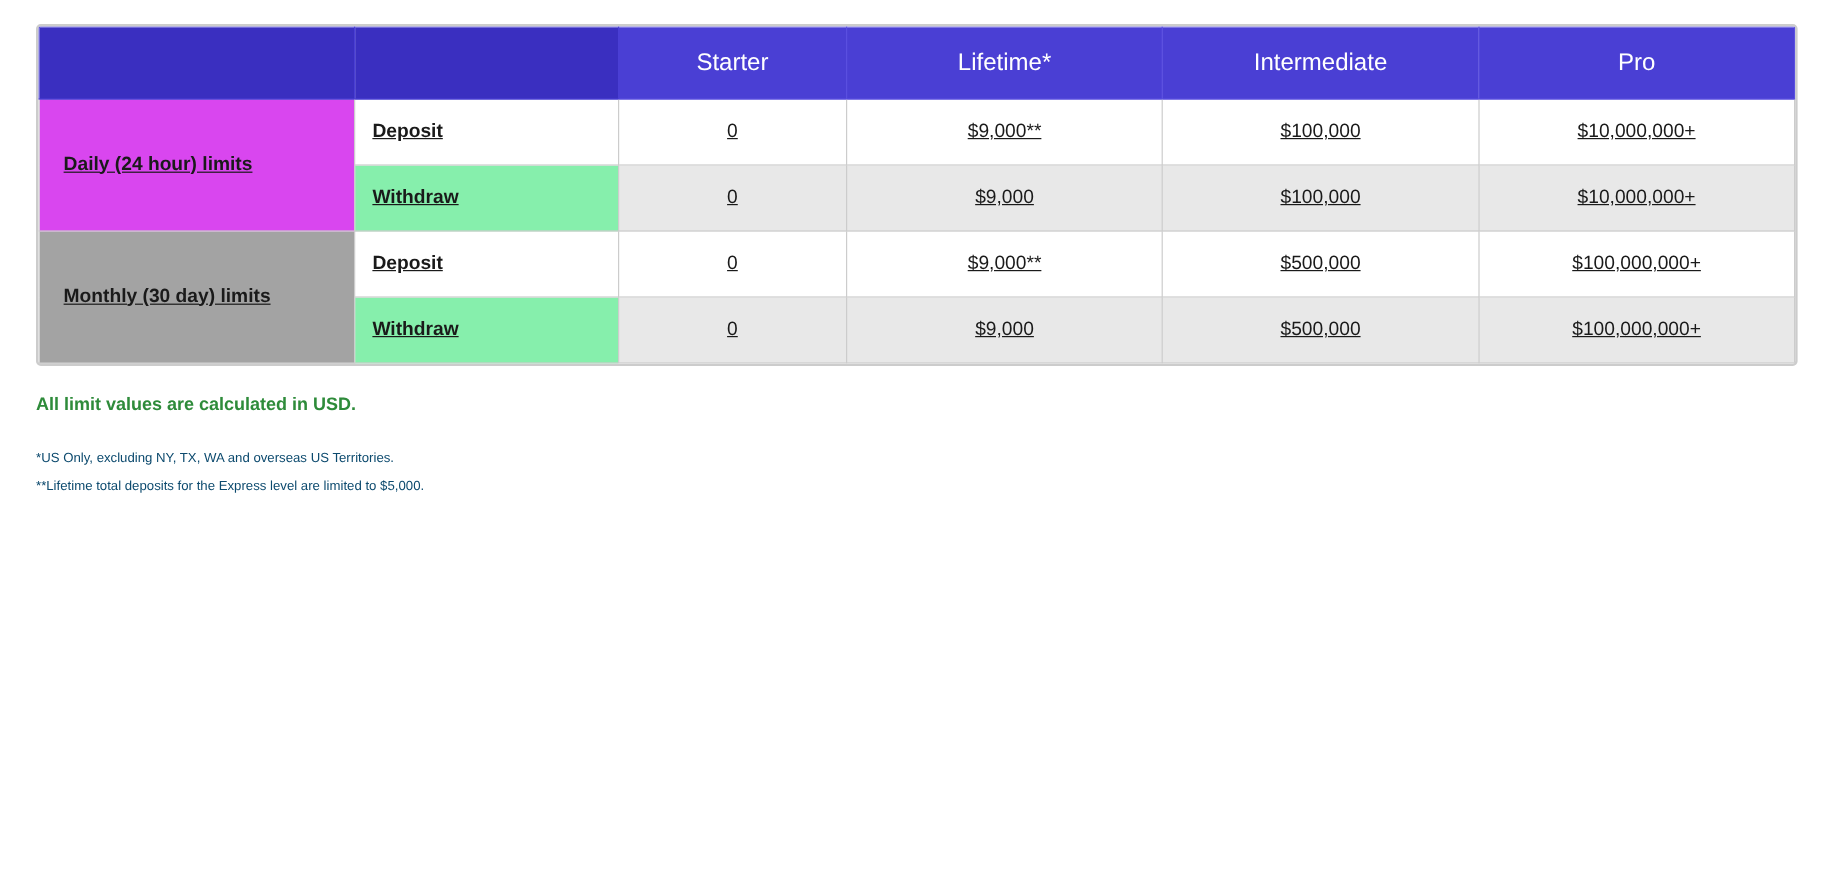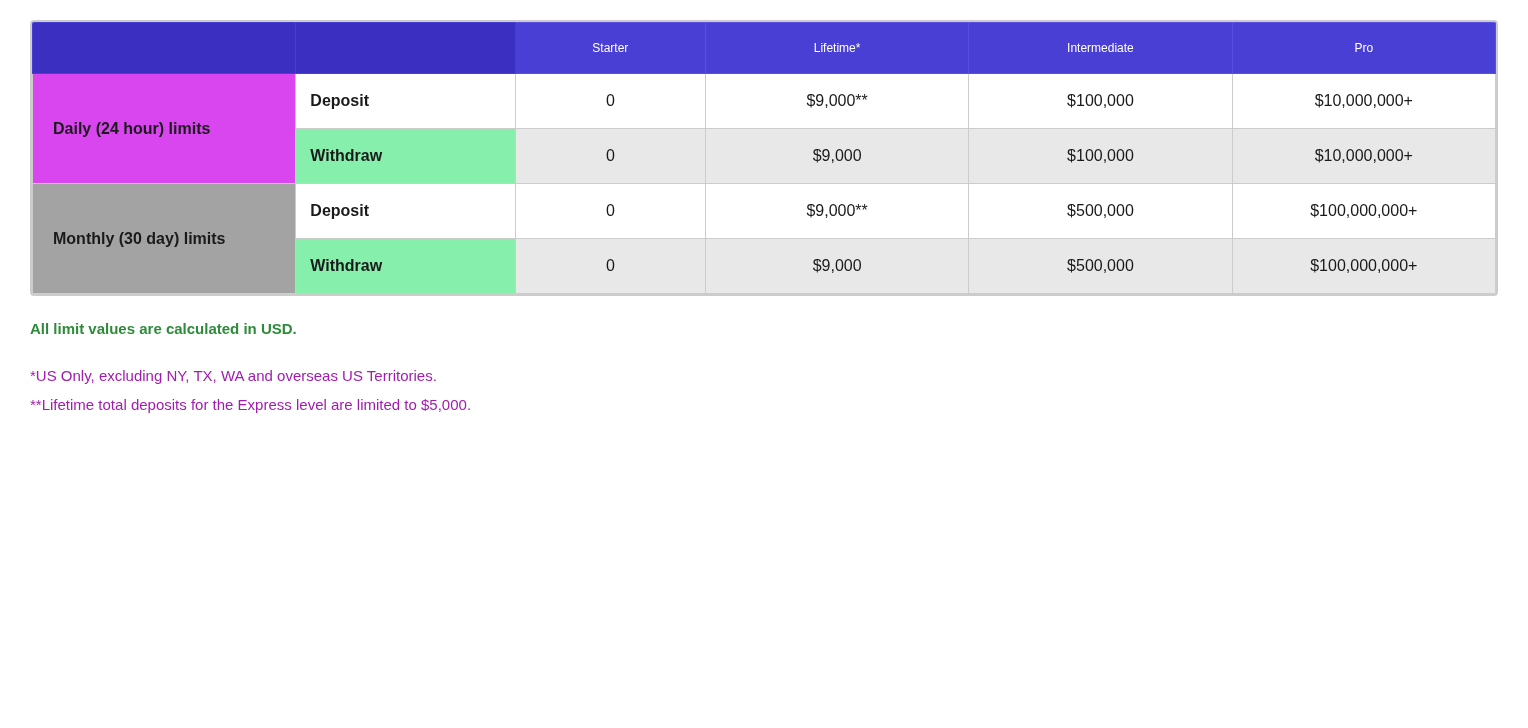--- a/index.html
+++ b/index.html
@@ -30,21 +30,21 @@
       table-layout: fixed;
     }
 
     
     thead tr th {
       background-color: #4a3fd4;
       color: #ffffff;
       text-align: center;
       padding: 18px 10px;
       font-weight: 500;
-      font-size: 12px;
+      font-size: 20px;
       border: 1px solid #5a4fe0;
     }
 
     thead tr th:first-child,
     thead tr th:nth-child(2) {
       background-color: #3a2fc0;
       border-color: #4a3fd4;
     }
 
     
@@ -55,20 +55,21 @@
     col.col-inter   { width: 18%; }
     col.col-pro     { width: 18%; }
 
     
     tbody tr td {
       border: 1px solid #cccccc;
       padding: 18px 14px;
       text-align: center;
       font-size: 16px;
       vertical-align: middle;
+      text-decoration: underline;
     }
 
     
     tbody tr td.cat-cell {
       text-align: left;
       font-weight: 700;
       font-size: 16px;
       background-color: #ffffff;
       vertical-align: middle;
       padding-left: 20px;
@@ -99,22 +100,22 @@
     }
 
     .footnote-usd {
       color: #2e8b3a;
       font-weight: 700;
       font-size: 15px;
       margin-bottom: 28px;
     }
 
     .footnote-text {
-      font-size: 15px;
-      color: #a21caf;
+      font-size: 11px;
+      color: #0c4a6e;
       margin-bottom: 6px;
       line-height: 1.5;
     }
   </style>
 </head>
 <body>
 
 <div class="table-wrapper">
   <table>
     <colgroup>

